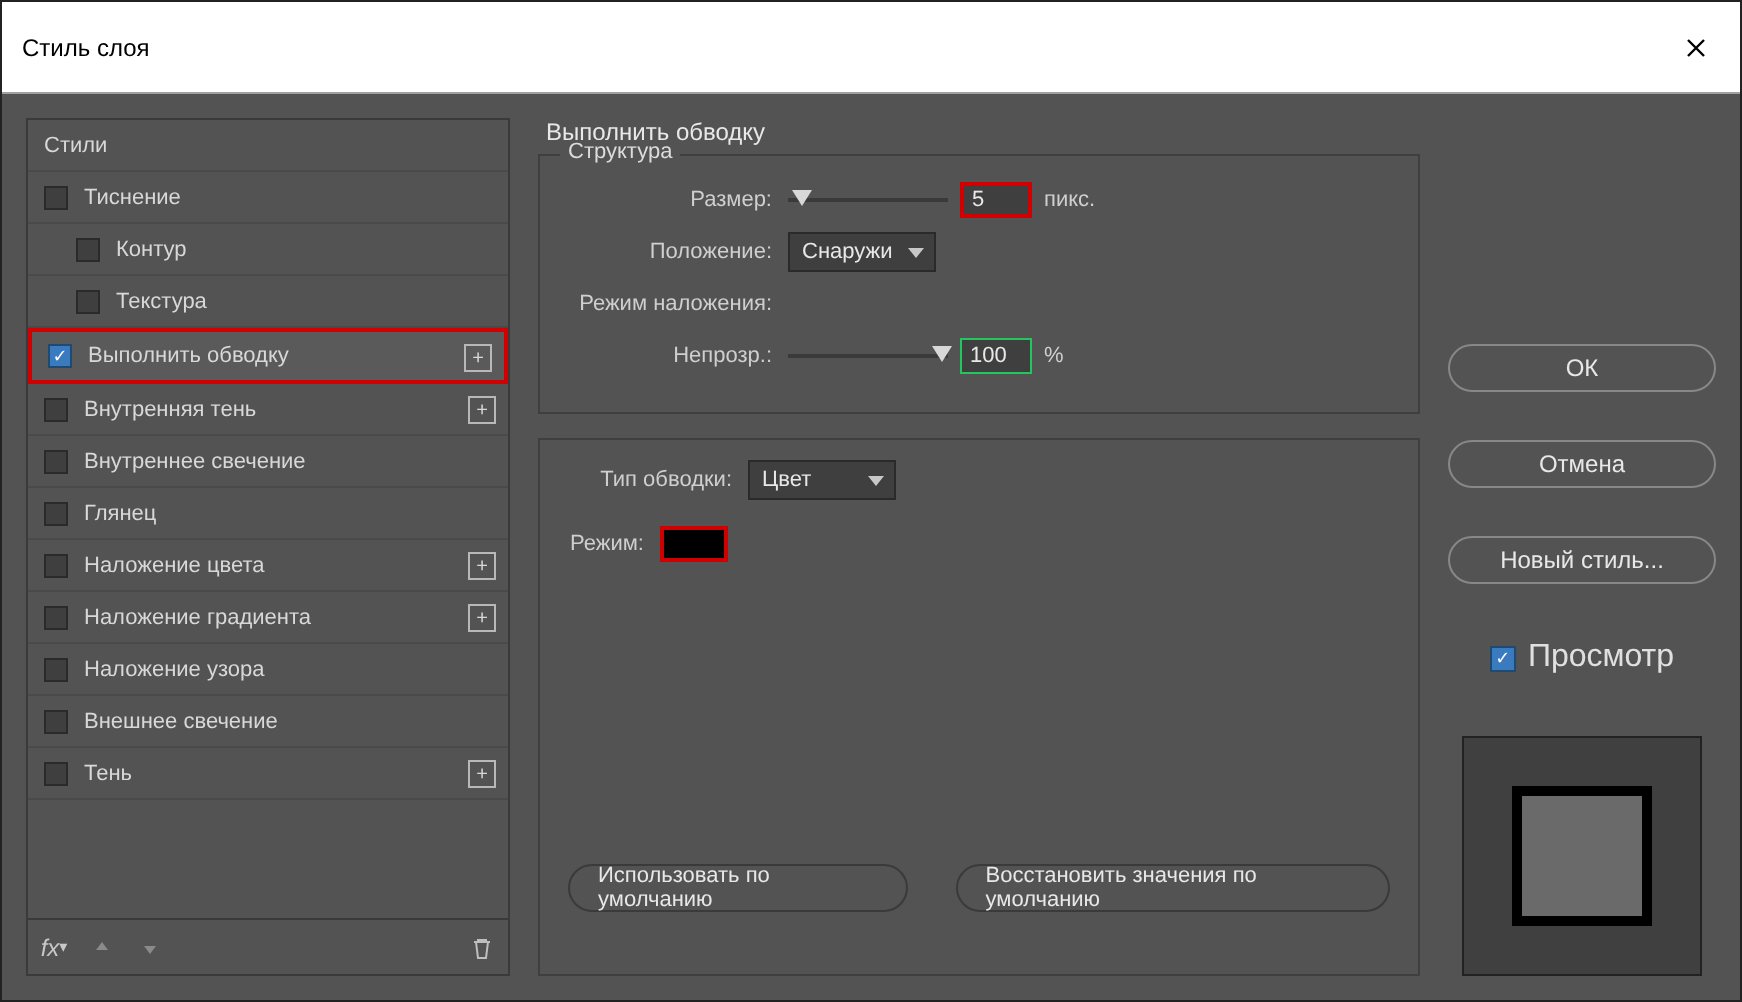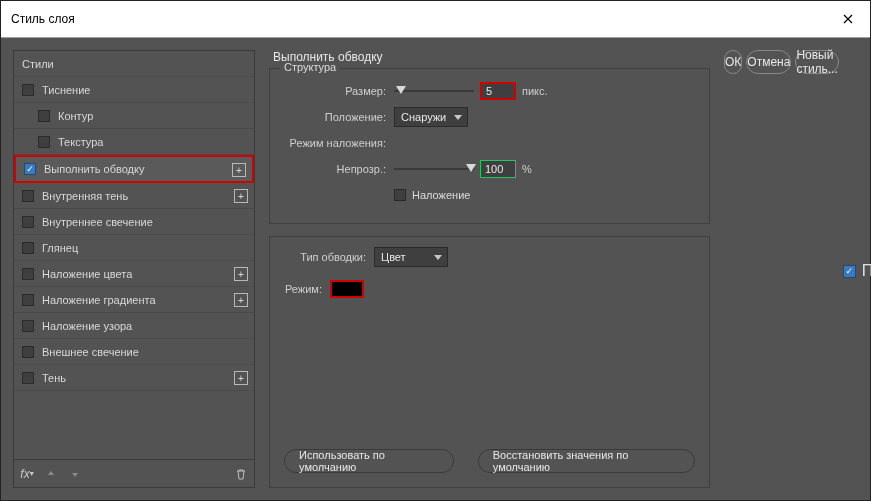--- a/index.html
+++ b/index.html
@@ -38,21 +38,21 @@
   .unit { margin-left: 6px; color: #cfcfcf; }
   .sel { height: 20px; background: #3f3f3f; border: 1px solid #2a2a2a; color: #e8e8e8; font-size: 11px; padding: 0 18px 0 6px; position: relative; display: inline-flex; align-items: center; }
   .sel::after { content:""; position:absolute; right:5px; top:7px; border-left:4px solid transparent; border-right:4px solid transparent; border-top:5px solid #c8c8c8; }
   .sel.sm { width: 74px; }
   .sel.md { width: 180px; }
   .swatch { width: 34px; height: 18px; background: #000; border: 2px solid #d10000; }
   .mini-cb { width: 12px; height: 12px; border: 1px solid #2a2a2a; background: #3f3f3f; margin-right: 6px; }
   .btnrow { display: flex; gap: 24px; margin-top: 6px; justify-content: center; }
   .pbtn { height: 24px; padding: 0 14px; border: 1px solid #3a3a3a; border-radius: 12px; background: #535353; color: #e8e8e8; font-size: 11px; display: inline-flex; align-items: center; cursor: default; }
 
-  .right { width: 134px; display: flex; flex-direction: row; gap: 4px; align-items: stretch; }
+  .right { width: 134px; display: flex; flex-direction: column; gap: 24px; align-items: stretch; justify-content: flex-end; }
   .rbtn { height: 24px; border: 1px solid #888; border-radius: 12px; background: #535353; color: #e8e8e8; font-size: 12px; display: flex; align-items: center; justify-content: center; cursor: default; }
   .prow { display:flex; align-items:center; justify-content:center; gap:6px; font-size:16px; color:#e0e0e0; margin-top:4px; }
   .prow .cb2 { width:13px; height:13px; background:#3a7bbf; border:1px solid #1f4b73; display:flex; align-items:center; justify-content:center; }
   .prow .cb2::after { content:"✓"; color:#fff; font-size:9px; }
   .preview { margin-top:6px; width: 120px; height: 120px; background: #404040; border: 1px solid #222; display:flex; align-items:center; justify-content:center; align-self:center; }
   .preview .inner { width: 70px; height: 70px; background: #6a6a6a; border: 5px solid #000; }
 </style>
 </head>
 <body>
 
@@ -173,25 +173,20 @@
         </div>
         <div class="frow">
           <div class="lab">Непрозр.:</div>
           <div class="slider">
               <div class="track"></div>
               <div class="thumb" style="left:72px"></div>
             </div>
           <input class="numbox" value="100" style="">
           <span class="unit">%</span>
         </div>
-        <div class="frow">
-          <div class="lab"></div>
-          <div class="mini-cb"></div>
-          <span>Наложение</span>
-        </div>
       </div>
 
       <div class="group" style="flex:1;">
         <div class="frow" style="margin-top:-2px;">
           <div class="lab" style="width:90px">Тип обводки:</div>
           <div class="sel sm">
               <span>Цвет</span>
             </div>
         </div>
         <div class="frow" style="margin-top:8px;">

